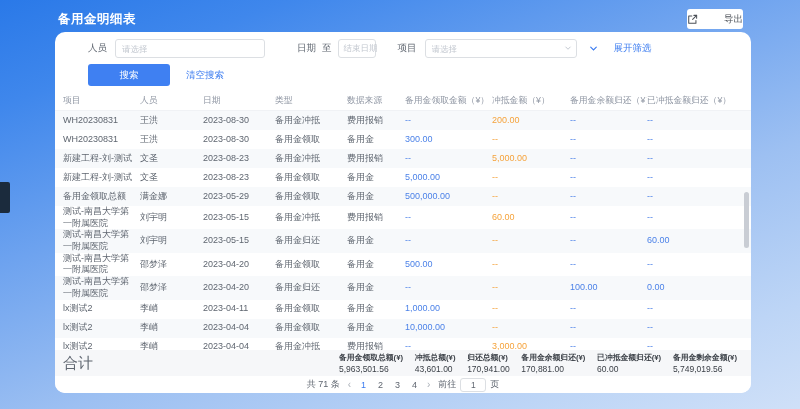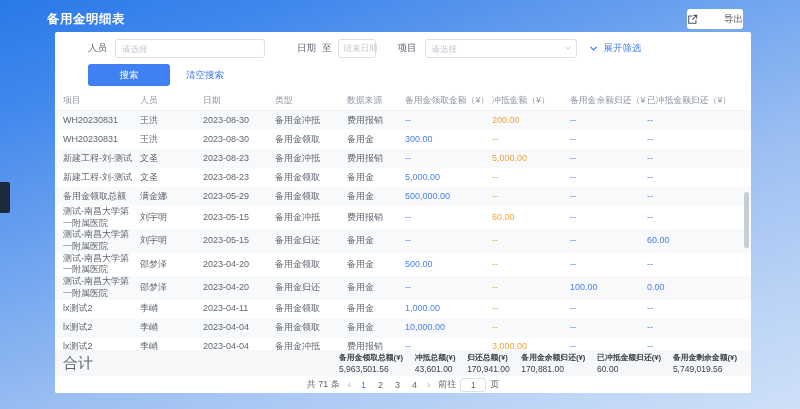--- a/index.html
+++ b/index.html
@@ -3,36 +3,36 @@
 <meta charset="utf-8">
 <style>
   * { box-sizing: border-box; margin: 0; padding: 0; }
   html, body { width: 800px; height: 409px; overflow: hidden; }
   body { font-family: "Liberation Sans", sans-serif; }
   .bg {
     position: relative; width: 800px; height: 409px;
     background: linear-gradient(160deg, #2a79e8 0%, #3f87ec 15%, #6ea3ef 38%, #9dc0f2 62%, #bdd5f6 85%, #cfe0f8 100%);
   }
   .page-title {
-    position: absolute; left: 47px; top: 11px;
+    position: absolute; left: 58px; top: 11px;
     font-size: 12.5px; font-weight: bold; color: #ffffff; letter-spacing: 0.5px;
   }
   .export-btn {
     position: absolute; left: 687px; top: 9px; width: 56px; height: 20px;
     background: #ffffff; border: none; border-radius: 3px;
     display: flex; align-items: center; justify-content: space-between; gap: 3px;
     font-size: 9.5px; color: #4c5158; cursor: pointer;
   }
   .drawer-handle {
     position: absolute; left: 0; top: 182px; width: 10px; height: 31px;
     background: #1b2b3d; border-radius: 0 2px 2px 0; cursor: pointer;
   }
   .card {
     position: absolute; left: 55px; top: 32px; width: 696px; height: 361px;
-    background: #ffffff; border-radius: 2px; overflow: hidden;
+    background: #ffffff; border-radius: 10px; overflow: hidden;
     display: flex; flex-direction: column;
   }
   
   .filters { padding-top: 7px; }
   .frow1 { display: flex; align-items: center; height: 19px; font-size: 9.5px; color: #5f6670; padding-left: 33px; }
   .flabel { white-space: nowrap; }
   .inp {
     height: 19px; border: 1px solid #dcdfe3; border-radius: 3px;
     font-size: 8.5px; color: #5f6670; padding: 0 6px; outline: none;
     font-family: "Liberation Sans", sans-serif; background: #fff;
@@ -45,21 +45,21 @@
     width: 70px; height: 19px; border: 1px solid #dcdfe3; border-radius: 3px; padding: 0 5px;
   }
   .date-box2 { width: 38px; margin-left: 0; }
   .ph { font-size: 8.5px; color: #c3c8d0; white-space: nowrap; }
   .to-sep { margin: 0 6px; color: #5f6670; }
   .proj-label { margin-left: 22px; }
   .select-wrap { position: relative; margin-left: 8px; }
   .proj-inp { width: 152px; padding-right: 16px; }
   .sel-chev { position: absolute; right: 5px; top: 5px; }
   .expand-link {
-    margin-left: 12px; display: flex; align-items: center; gap: 6px;
+    margin-left: 12px; display: flex; align-items: center; gap: 16px;
     color: #3a7bf0; cursor: pointer; white-space: nowrap;
   }
   .frow2 { display: flex; align-items: center; margin-top: 6px; padding-left: 33px; }
   .search-btn {
     width: 82px; height: 22px; background: #3f80f2; color: #fff;
     border: none; border-radius: 3px; font-size: 9.5px; cursor: pointer;
     font-family: "Liberation Sans", sans-serif;
   }
   .clear-link { margin-left: 16px; color: #3a7bf0; font-size: 9.5px; cursor: pointer; }
   

